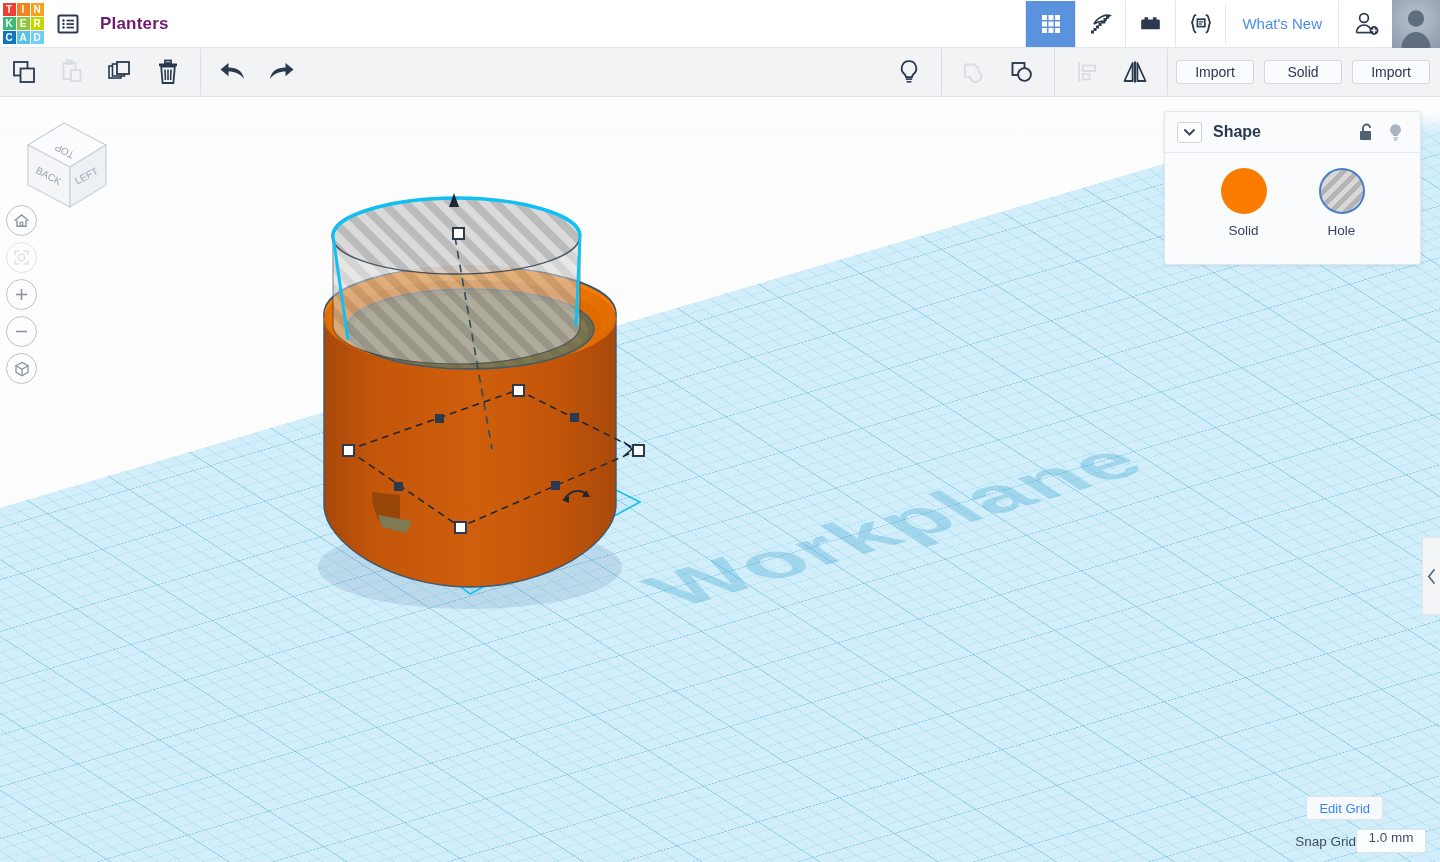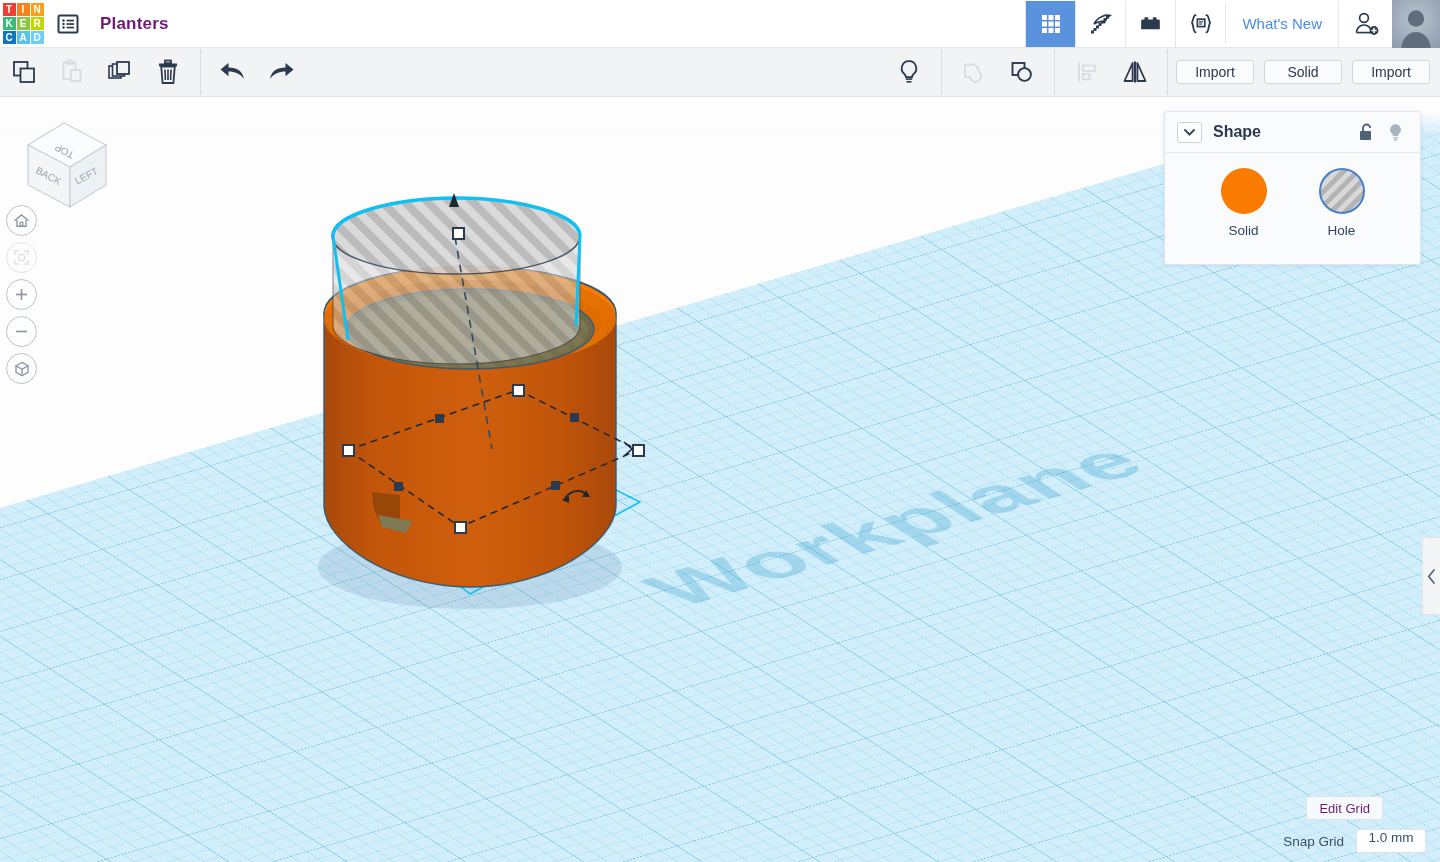--- a/index.html
+++ b/index.html
@@ -117,24 +117,24 @@
   .swatch { width: 46px; height: 46px; border-radius: 50%; }
   .swatch.solid { background: #f97c00; }
   .swatch.hole { border: 2px solid #4a7fc8; background:
       repeating-linear-gradient(-45deg, #b4b4b4 0 5px, #d8d8d8 5px 10px); }
   .swatch-label { margin-top: 9px; font-size: 13.5px; color: #34465e; }
 
   
   .edit-grid-btn { position: absolute; right: 57px; bottom: 42px; height: 24px;
                    padding: 0 12px; background: rgba(250,251,252,.92);
                    border: 1px solid #dfe3e8; border-radius: 3px;
-                   font-size: 13px; color: #701a75; cursor: pointer;
+                   font-size: 13px; color: #3b82f6; cursor: pointer;
                    display: flex; align-items: center; z-index: 20; }
   .snap-row { position: absolute; right: 14px; bottom: 9px; display: flex;
-              align-items: center; gap: 12px; z-index: 20; }
+              align-items: center; gap: 0; z-index: 20; }
   .snap-label { font-size: 13.5px; color: #3d4f66; }
   .snap-select { height: 24px; min-width: 70px; padding: 0 7px;
                  background: rgba(255,255,255,.92); border: 1px solid #dfe3e8;
                  border-radius: 3px; display: flex; align-items: center;
                  gap: 7px; cursor: pointer; flex-direction: column; }
   .snap-value { font-size: 13.5px; color: #3d4f66; }
 
   
   .collapse-handle { position: absolute; right: 0; top: 440px; width: 18px;
                      height: 78px; background: #f4f5f7;

